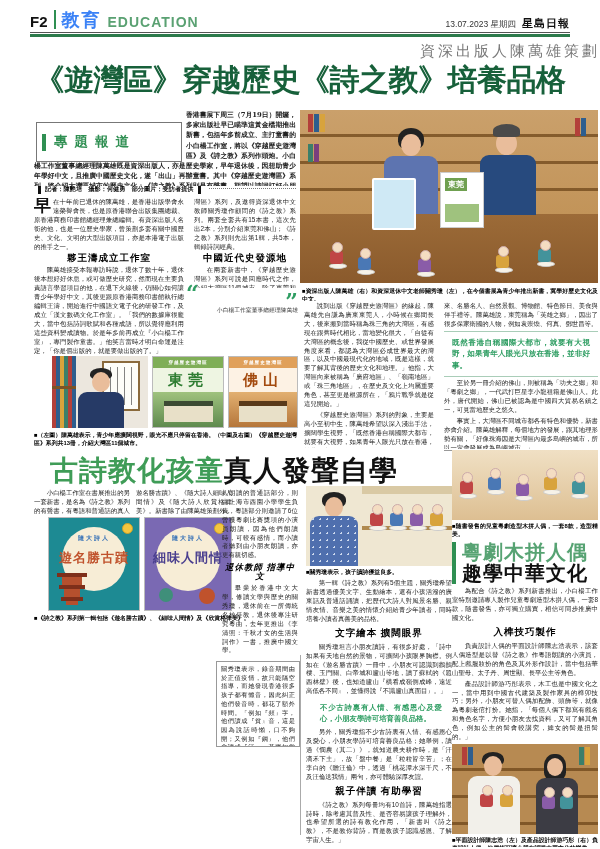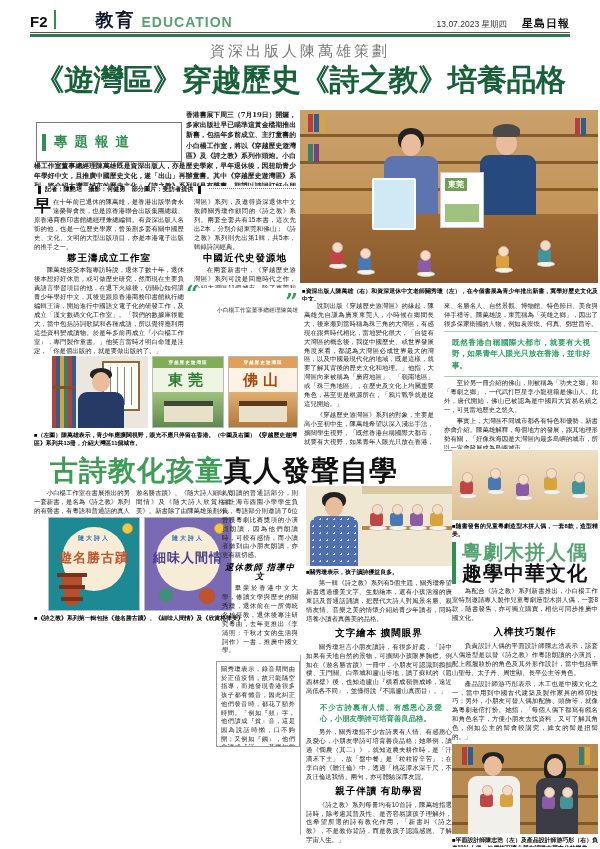--- a/index.html
+++ b/index.html
@@ -4,31 +4,31 @@
 <style>
   html,body{margin:0;padding:0;background:#9a9a9a;}
   .page{position:relative;width:600px;height:849px;margin:0 auto;background:#ffffff;
         font-family:"Liberation Sans",sans-serif;color:#222;overflow:hidden;}
   .abs{position:absolute;}
 
   
   .hdr-left{left:30px;top:10px;display:flex;align-items:flex-end;gap:6px;}
   .hdr-pageno{font-size:15px;font-weight:bold;color:#111;line-height:1;}
   .hdr-sep{width:2px;height:19px;background:#2f8f52;}
-  .hdr-zh{font-size:18px;font-weight:bold;color:#0f172a;letter-spacing:2px;line-height:1;
-          font-family:"DejaVu Serif",serif;margin-left:34px;}
+  .hdr-zh{font-size:18px;font-weight:bold;color:#3b82f6;letter-spacing:2px;line-height:1;
+          font-family:"DejaVu Serif",serif;}
   .hdr-en{font-size:14px;font-weight:bold;color:#5aa172;letter-spacing:1px;line-height:1;}
-  .hdr-right{right:30px;top:16px;display:flex;align-items:baseline;gap:15px;}
+  .hdr-right{right:30px;top:16px;display:flex;align-items:baseline;gap:6px;}
   .hdr-date{font-size:8.5px;color:#333;}
   .hdr-paper{font-size:11px;font-weight:800;color:#111;letter-spacing:1px;}
   .rule-thin{left:30px;right:30px;top:32px;border-top:1px solid #555;}
   .rule-green{left:30px;right:30px;top:34px;height:2.5px;background:#2c7a4b;}
 
   
-  .kicker{left:0;right:0;top:42px;text-align:center;font-size:15px;color:#7a7a7a;
+  .kicker{left:0;right:0;top:42px;text-align:right;font-size:15px;color:#7a7a7a;
           letter-spacing:3px;font-family:"DejaVu Serif",serif;}
   .main-title{left:0;right:0;top:60px;text-align:center;font-size:30px;font-weight:bold;
           color:#17603a;font-family:"DejaVu Serif",serif;letter-spacing:-0.5px;}
 
   
   .lead{left:34px;top:110px;width:262px;height:76px;overflow:hidden;
         font-size:6.8px;line-height:10.2px;font-weight:bold;color:#222;text-align:justify;
         font-family:"DejaVu Serif",serif;}
   .label-spacer{float:left;width:152px;height:46px;}
   .report-label{left:36px;top:122px;width:146px;height:40px;border:1px solid #777;

